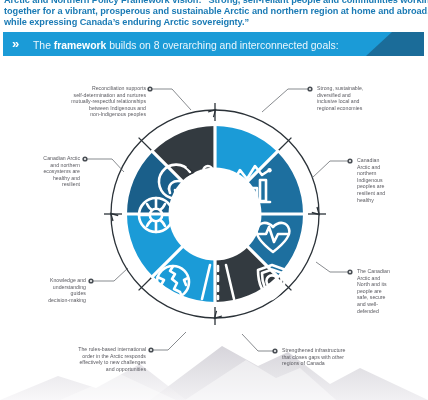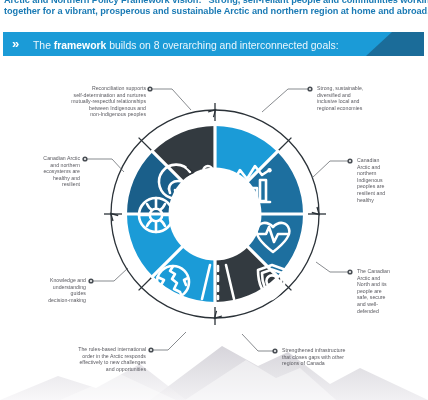--- a/index.html
+++ b/index.html
@@ -88,20 +88,21 @@
   .label.l { text-align: left; }
 </style>
 </head>
 <body>
 
 <div id="page">
 
   <div id="intro">
     <span class="ln">Arctic and Northern Policy Framework vision: “Strong, self-reliant people and communities working</span>
     <span class="ln">together for a vibrant, prosperous and sustainable Arctic and northern region at home and abroad,</span>
+    <span class="ln">while expressing Canada’s enduring Arctic sovereignty.”</span>
   </div>
 
   <div id="banner">
     <div id="banner-dark"></div>
     <div id="banner-chev">»</div>
     <div id="banner-text"><span>The </span><b>framework</b><span> builds on 8 overarching  and interconnected goals:</span></div>
   </div>
 
   <svg id="mountains" viewBox="0 0 428 62" preserveAspectRatio="none">
     <defs>

